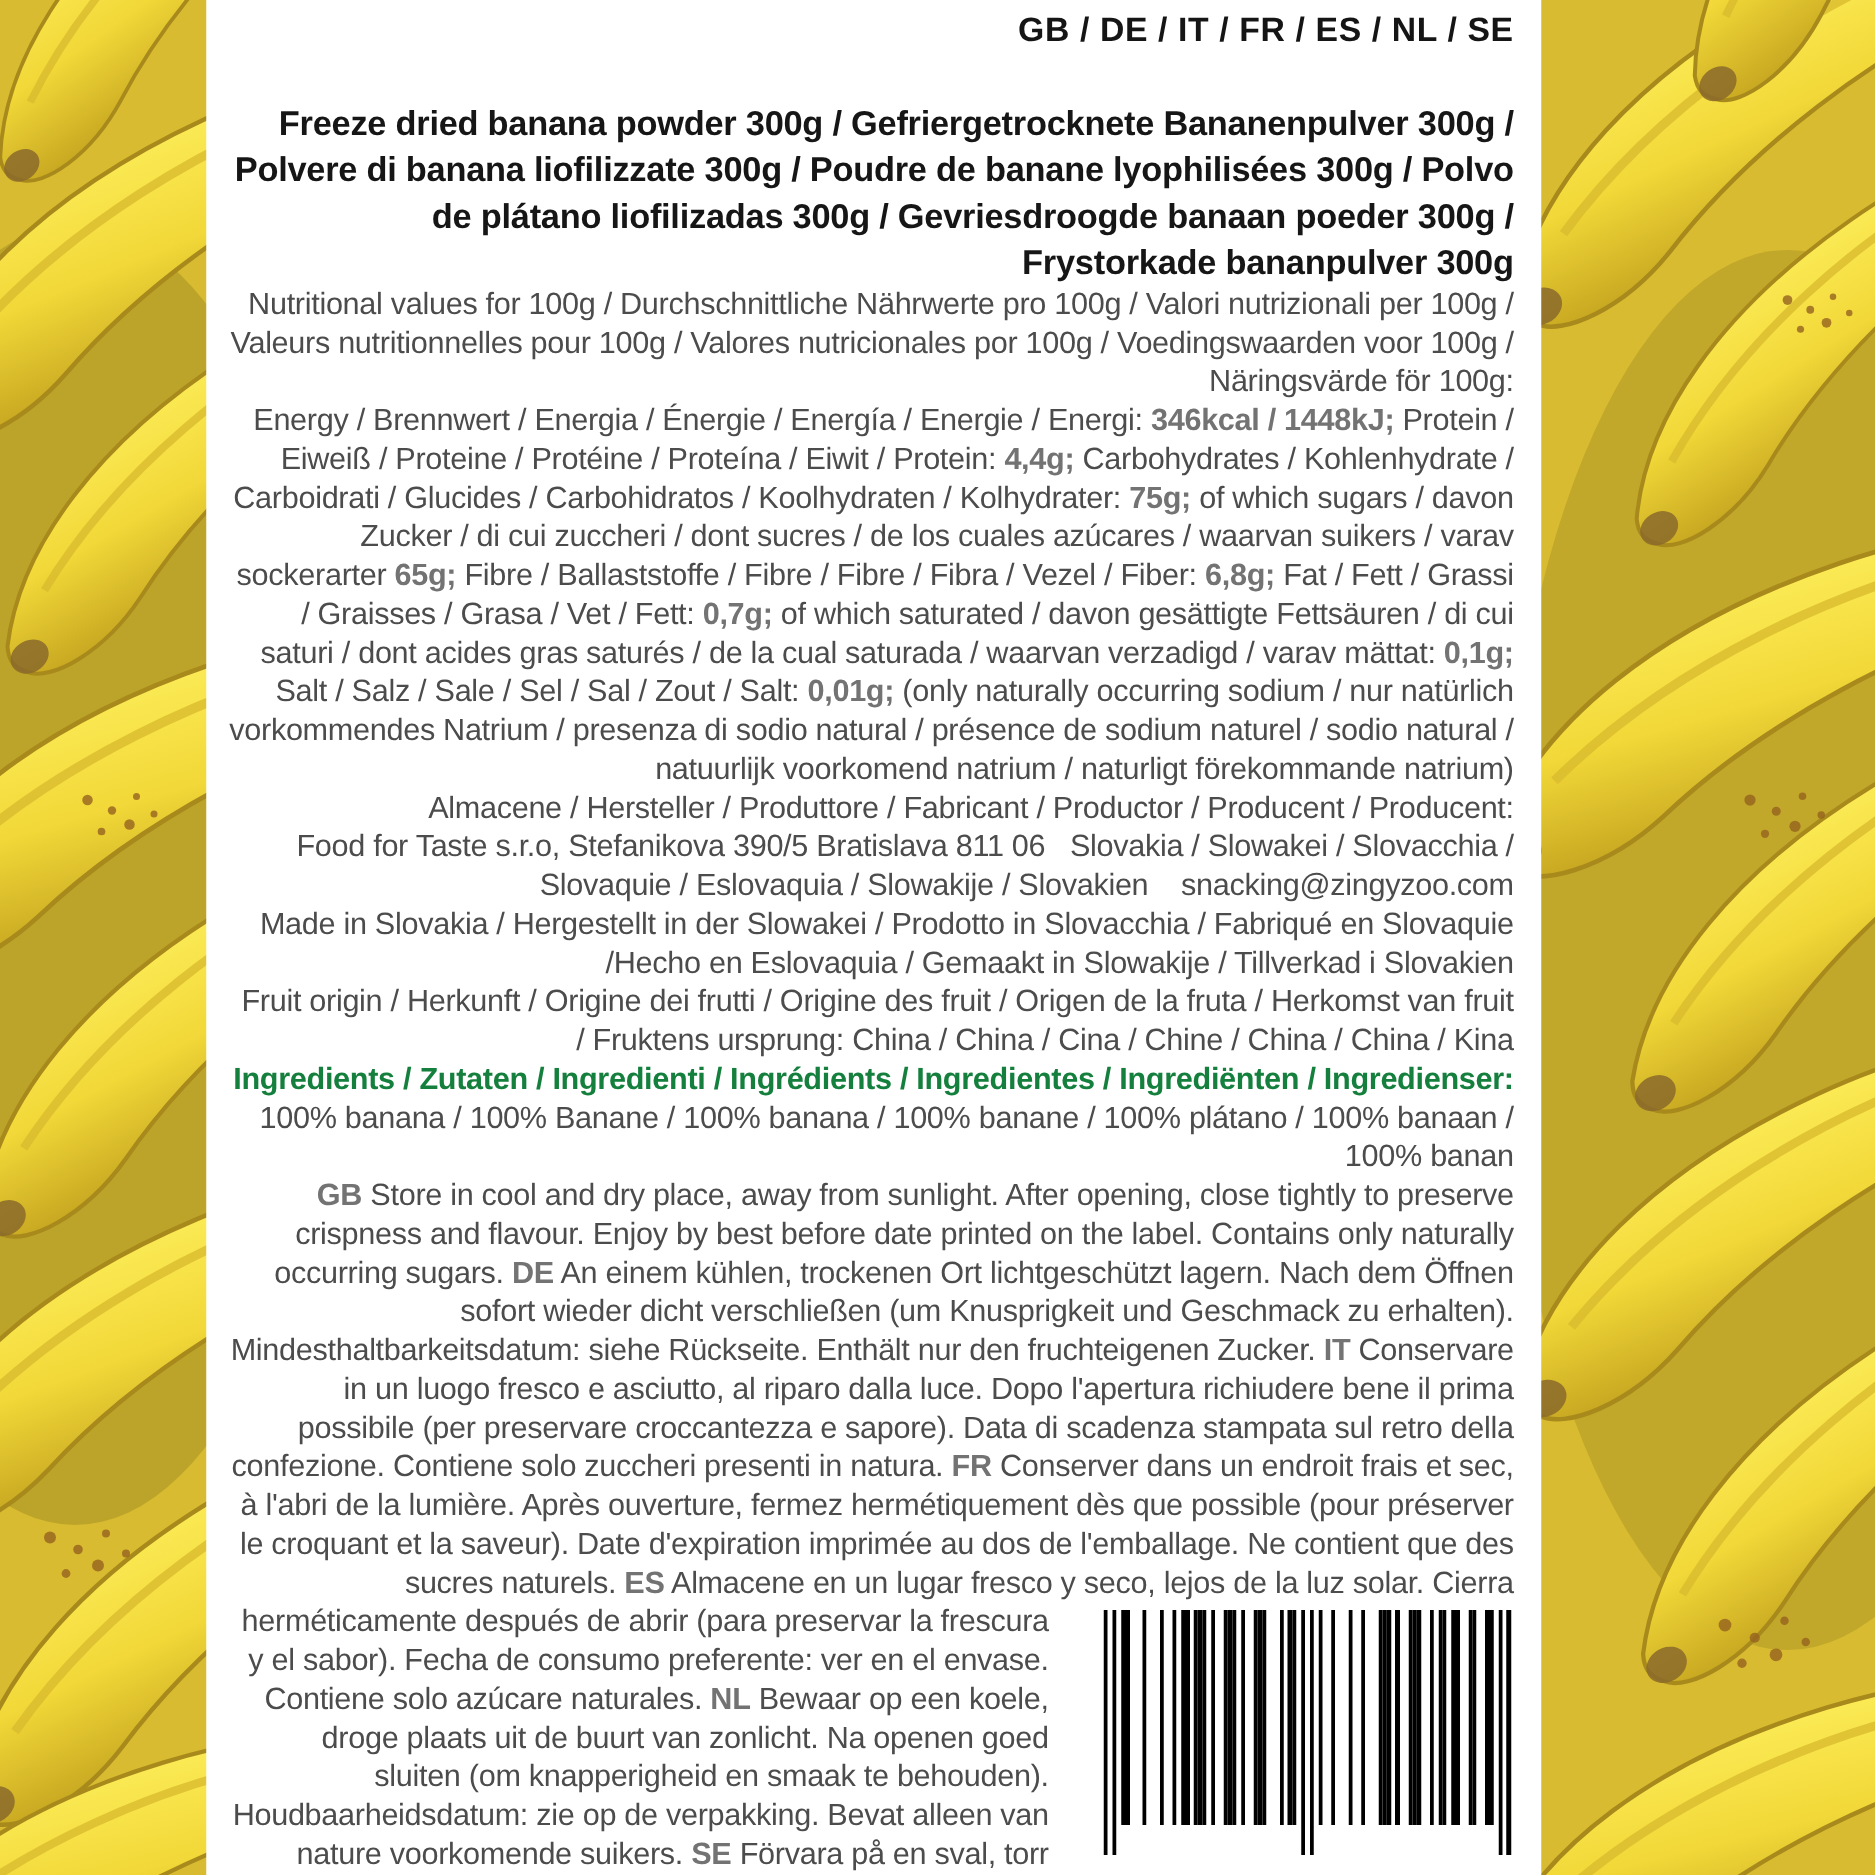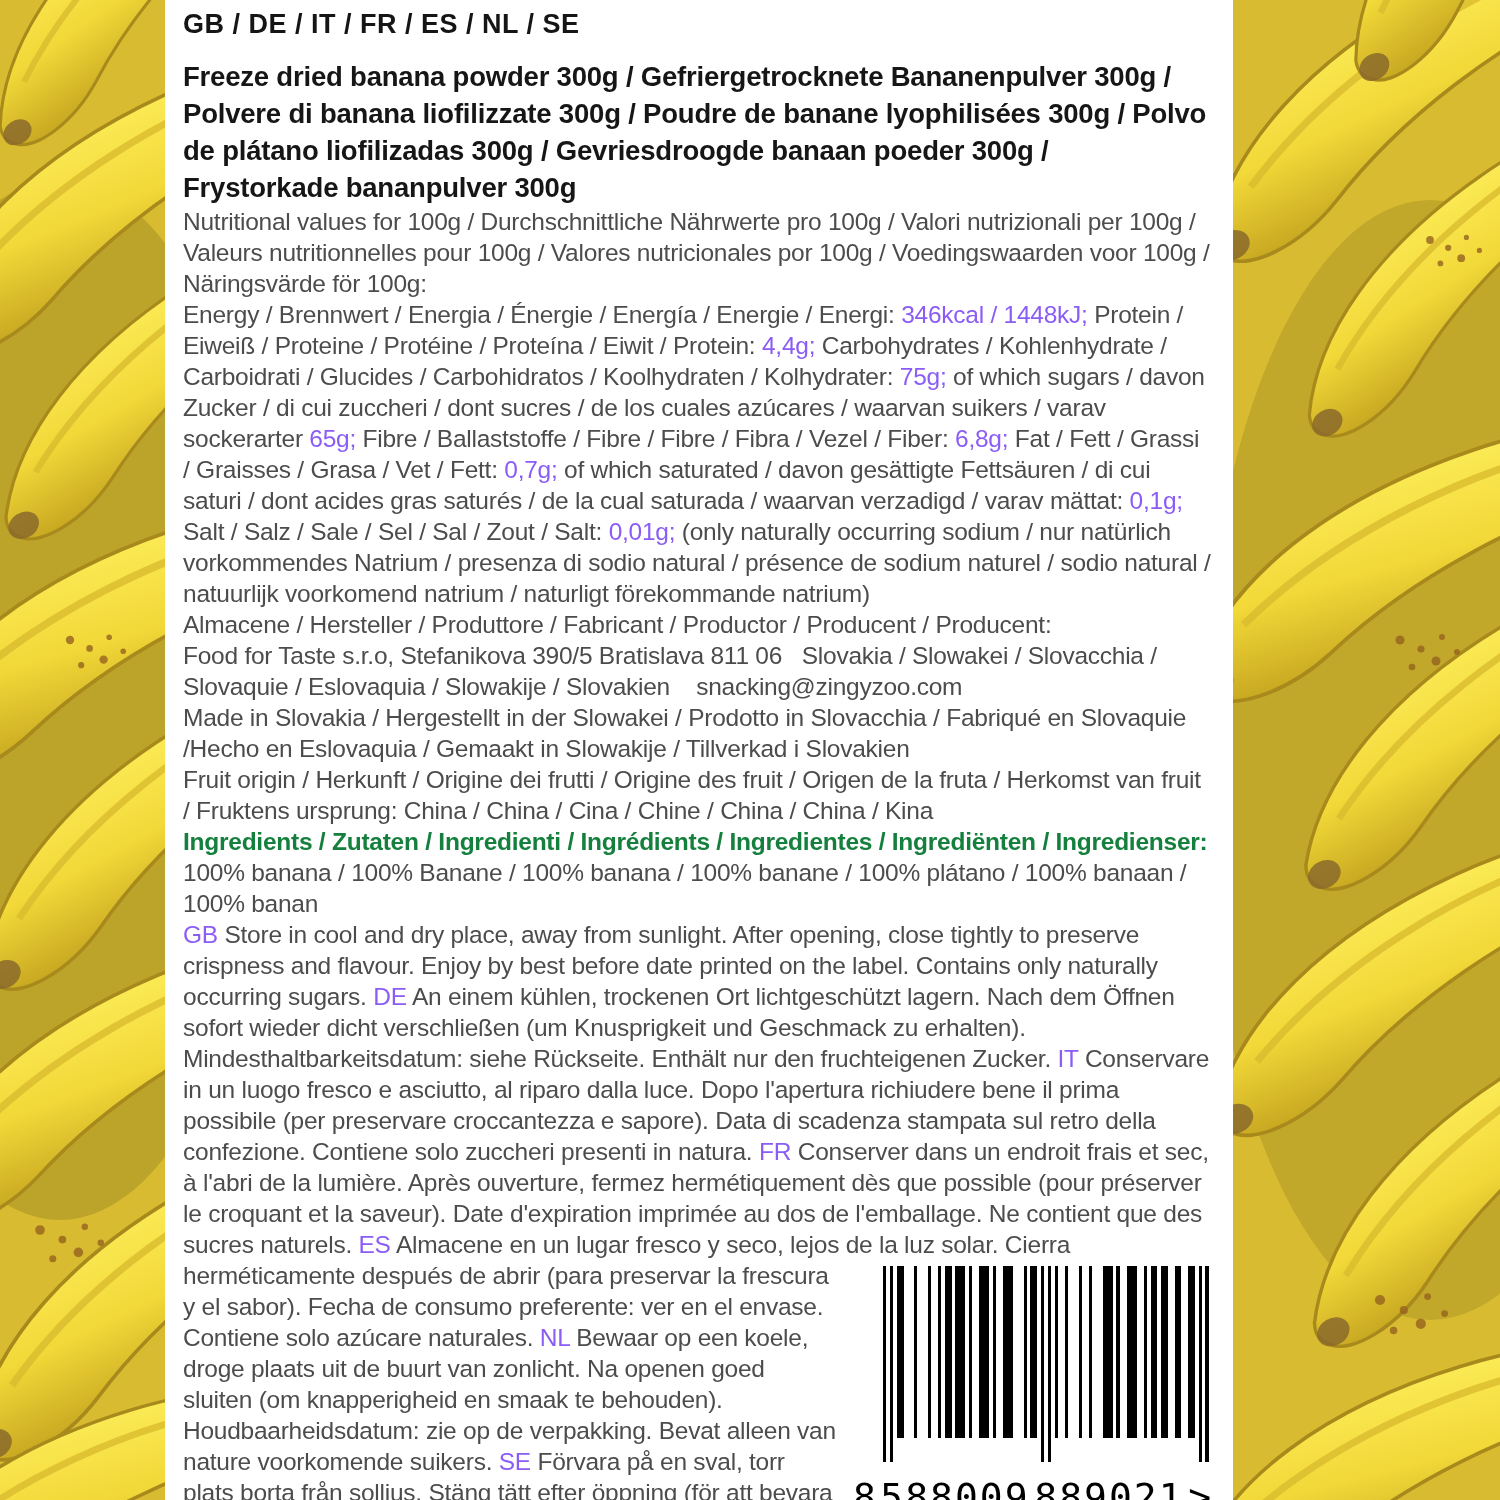--- a/index.html
+++ b/index.html
@@ -5,33 +5,33 @@
   html,body{margin:0;padding:0;}
   body{
     width:1500px;height:1500px;position:relative;overflow:hidden;
     background:#e3c735;
     font-family:"Liberation Sans",sans-serif;
   }
   .bg-svg{position:absolute;left:0;top:0;width:1500px;height:1500px;}
   .panel{
     position:absolute;left:165px;top:0;width:1068px;height:1500px;
     background:#ffffff;box-sizing:border-box;
-    padding:8px 22px 0 18px;overflow:hidden;
+    padding:8px 22px 0 18px;overflow:hidden;text-align:right;
   }
   .lang-header{
     font-weight:bold;color:#151515;font-size:27px;line-height:32px;letter-spacing:.5px;
   }
   .title{
-    margin-top:18px;font-weight:bold;color:#161616;font-size:27.5px;line-height:37px;letter-spacing:-.2px;
+    margin-top:40px;font-weight:bold;color:#161616;font-size:27.5px;line-height:37px;letter-spacing:-.2px;
   }
   .body-text{
     color:#4c4c4c;font-size:24.5px;line-height:31px;letter-spacing:-.25px;
   }
   .para{margin:0;}
-  .para b{color:#8b5cf6;font-weight:normal;}
+  .para b{color:#737373;font-weight:bold;}
   .prewrap{white-space:pre-wrap;}
   .bold-line{font-weight:bold;color:#15803d;}
   .storage{overflow:visible;}
   .barcode{
     float:right;width:358px;height:252px;margin-left:14px;margin-top:6px;
     position:relative;background:#ffffff;
   }
   .bars{position:relative;margin-left:30px;width:326px;height:200px;}
   .bars i{display:block;}
   .bc-digits{

